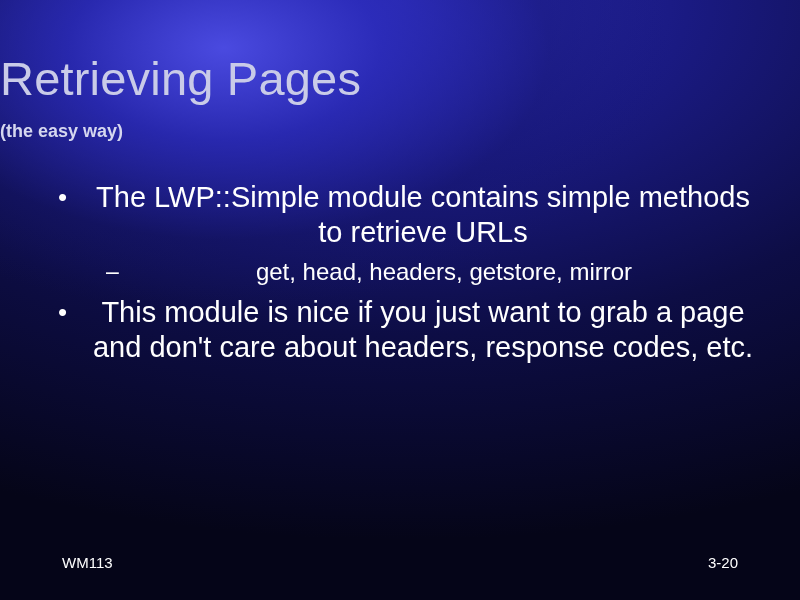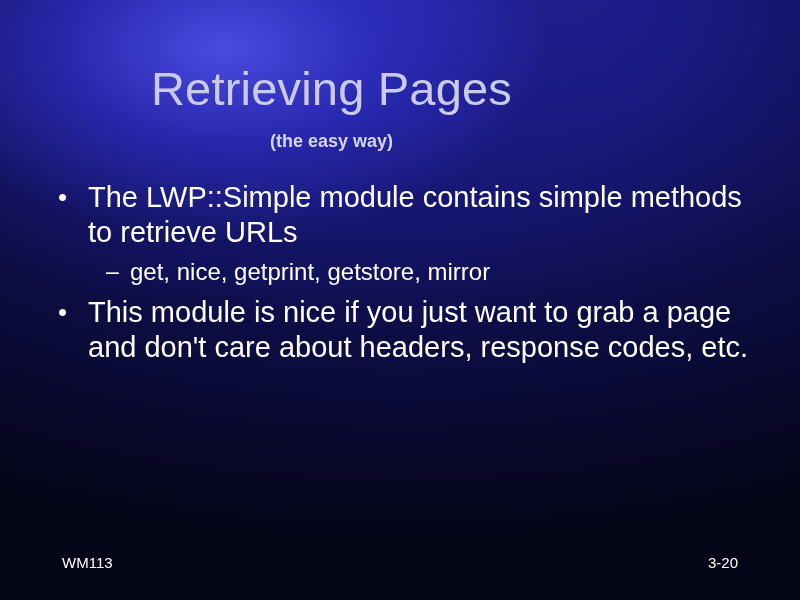--- a/index.html
+++ b/index.html
@@ -19,24 +19,24 @@
     box-sizing: border-box;
     background:
       radial-gradient(ellipse 70% 55% at 28% 8%, #4a4ae0 0%, rgba(45,45,190,0.75) 28%, rgba(22,22,110,0.35) 58%, rgba(5,5,35,0) 80%),
       radial-gradient(ellipse 120% 90% at 50% 0%, #2a2ab4 0%, #1a1a82 30%, #0d0d45 62%, #050518 100%),
       #04040f;
     color: #ffffff;
     overflow: hidden;
   }
   .title-block {
     position: absolute;
-    top: 64px;
+    top: 54px;
     left: 0;
     width: 663px;
-    text-align: center;
+    text-align: left;
   }
   .slide-title {
     font-size: 47px;
     line-height: 1.05;
     color: #c9cbe8;
     font-weight: normal;
     letter-spacing: 0.2px;
   }
   .slide-subtitle {
     margin-top: 18px;
@@ -59,20 +59,21 @@
     margin-bottom: 2px;
   }
   .bullet .marker {
     width: 30px;
     flex: 0 0 30px;
     font-size: 26px;
     line-height: 1.32;
   }
   .bullet .text {
     flex: 1 1 auto;
+    text-align: center;
   }
   .bullet.level2 {
     font-size: 24px;
     margin-left: 48px;
     margin-top: 6px;
     margin-bottom: 8px;
   }
   .bullet.level2 .marker {
     width: 24px;
     flex: 0 0 24px;
@@ -120,21 +121,21 @@
 
   <div class="body-block">
 
     <div class="bullet level1">
       <span class="marker">•</span>
       <span class="text">The LWP::Simple module contains simple methods to retrieve URLs</span>
     </div>
 
     <div class="bullet level2">
       <span class="marker">–</span>
-      <span class="text">get, nice, getprint, getstore, mirror</span>
+      <span class="text">get, head, headers, getstore, mirror</span>
     </div>
 
     <div class="bullet level1">
       <span class="marker">•</span>
       <span class="text">This module is nice if you just want to grab a page and don't care about headers, response codes, etc.</span>
     </div>
 
   </div>
 
   <div class="footer">

